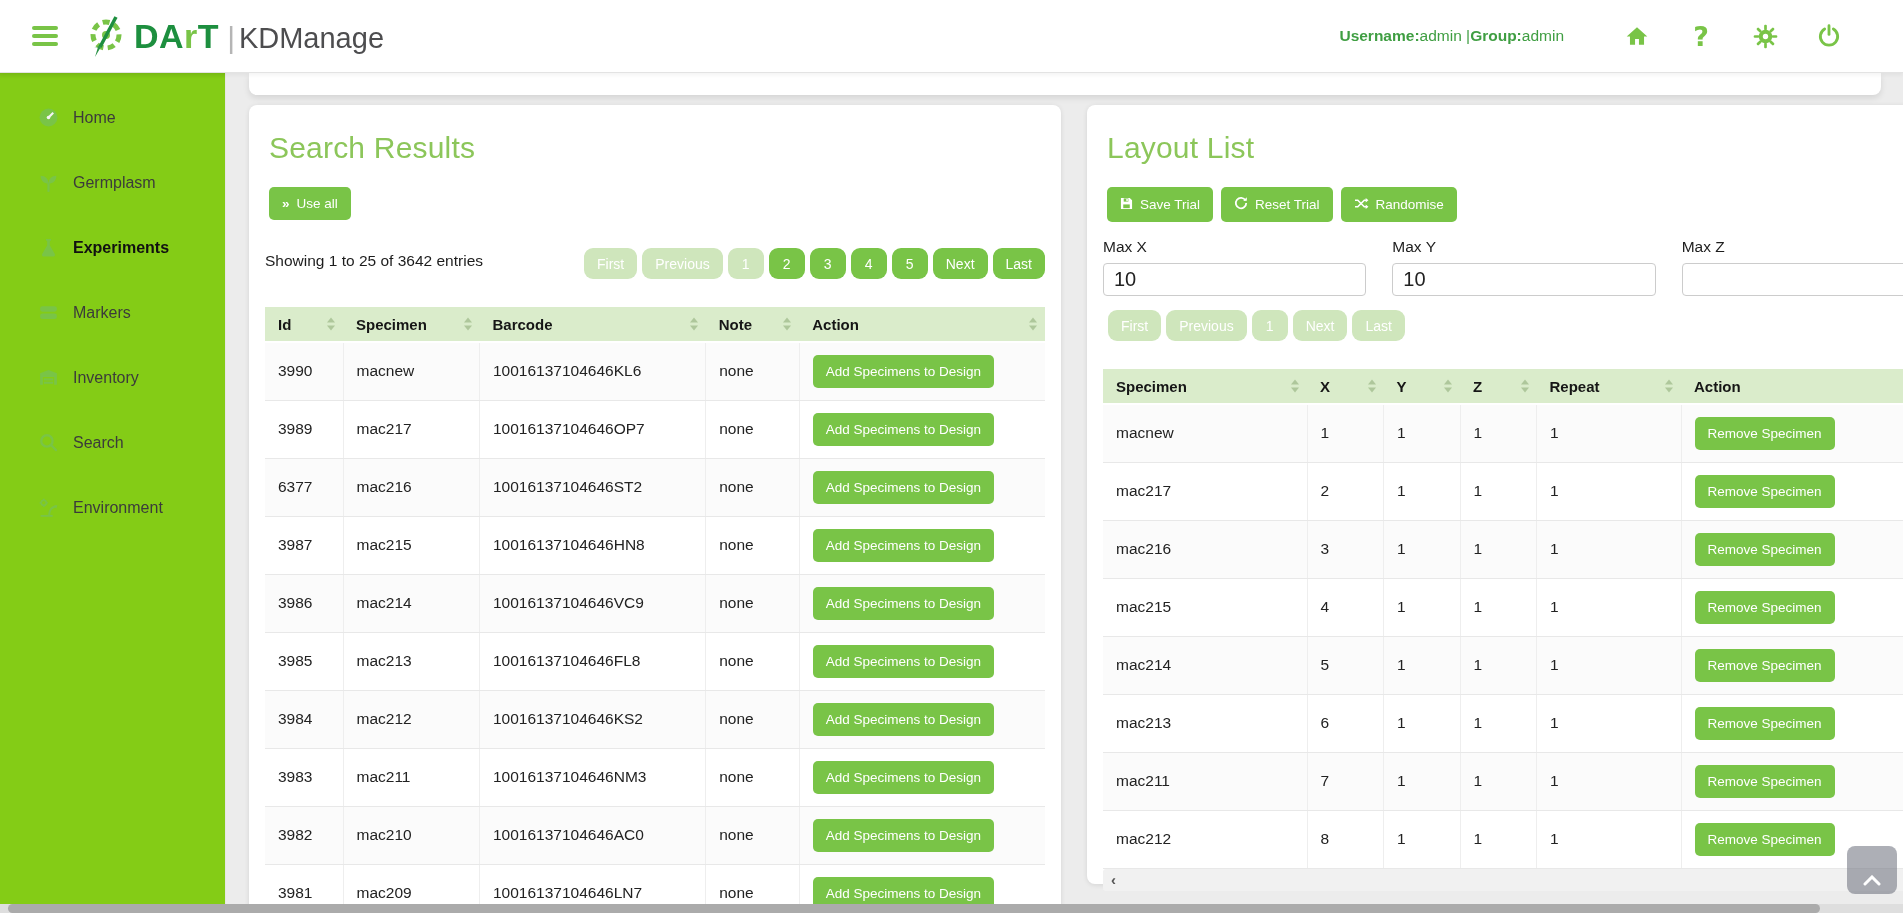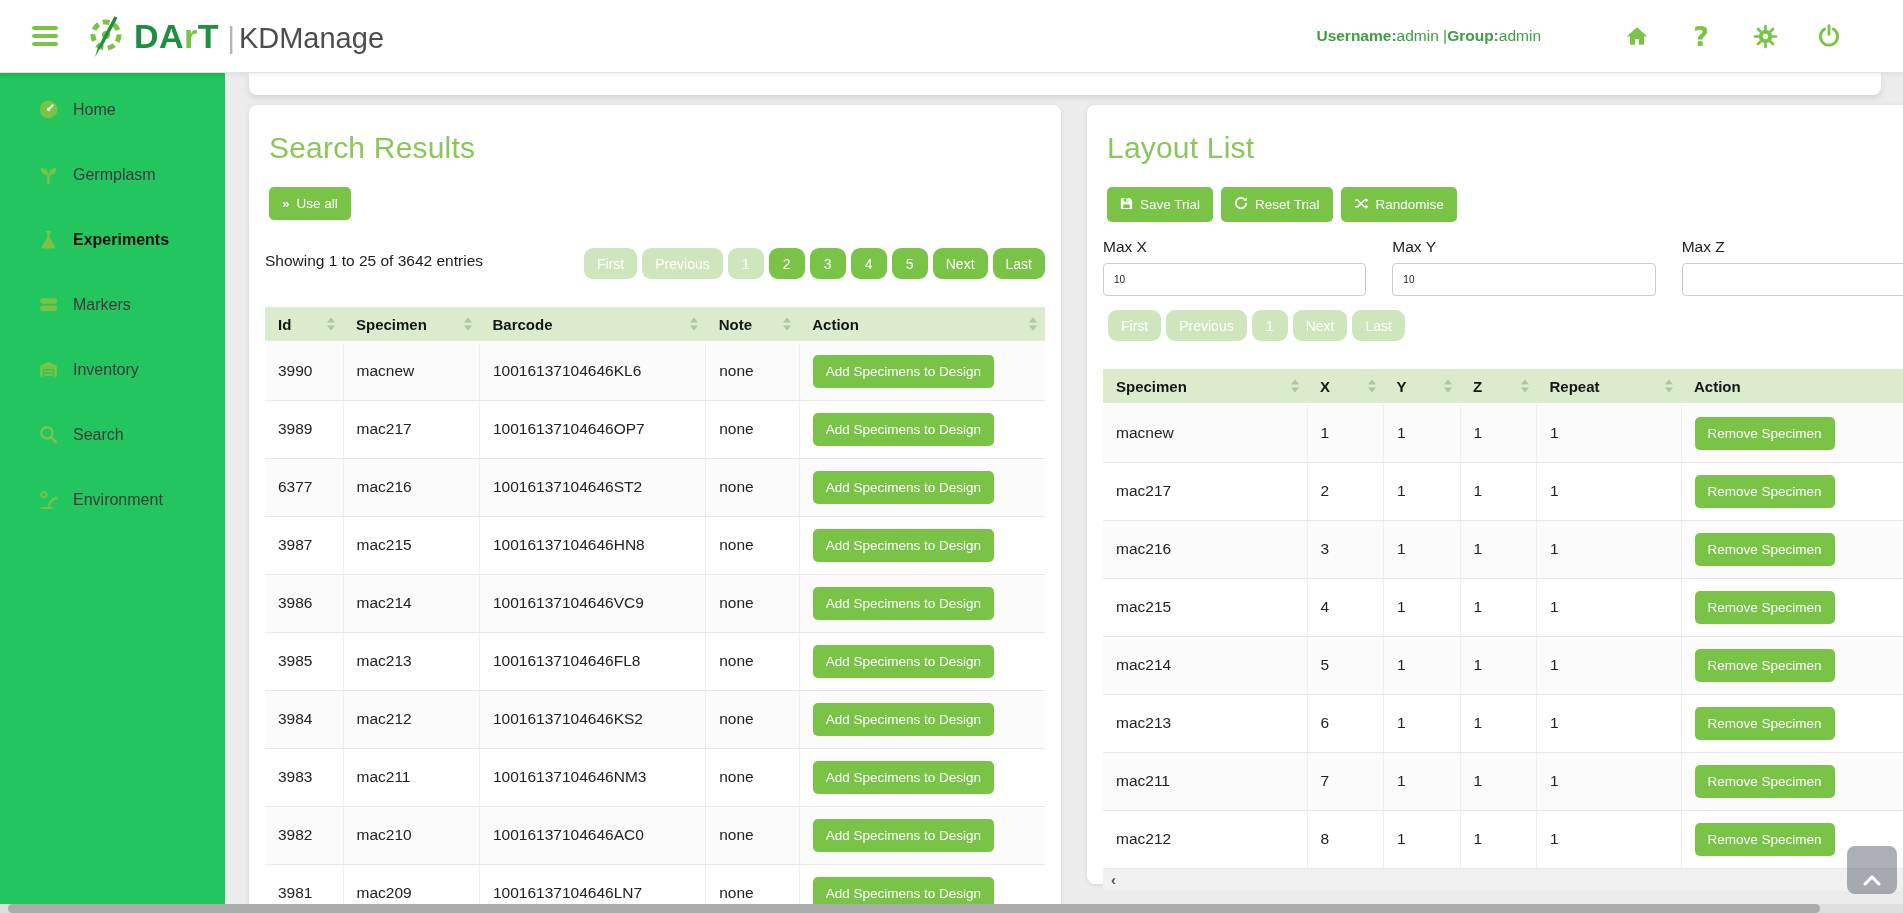--- a/index.html
+++ b/index.html
@@ -13,28 +13,28 @@
             display:flex; align-items:center; z-index:10; }
   .hamburger { margin-left:32px; width:28px; cursor:pointer; }
   .hamburger span { display:block; width:26px; height:4px; background:#79c447; border-radius:2px; margin:4px 0; }
   .logo-svg { margin-left:22px; }
   .brand { display:flex; align-items:baseline; margin-left:6px; }
   .brand-dart { font-size:34px; font-weight:bold; color:#1d8f3f; letter-spacing:.5px; }
   .brand-dart .lite { color:#79c447; }
   .brand-sep { font-size:30px; color:#b5b5b5; margin:0 4px 0 8px; font-weight:300; }
   .brand-app { font-size:29px; color:#4d4d4f; font-weight:400; }
   .nav-right { margin-left:auto; display:flex; align-items:center; padding-right:42px; }
-  .user-info { font-size:15.5px; color:#3f9e42; margin-right:64px; }
+  .user-info { font-size:15.5px; color:#3f9e42; margin-right:41px; }
   .user-info b { font-weight:bold; }
   .nav-icon { width:64px; display:flex; justify-content:center; align-items:center; cursor:pointer; }
   .help-glyph { font-size:27px; color:#79c447; font-weight:bold; font-family:"DejaVu Sans",sans-serif; }
 
   
-  .sidebar { position:absolute; left:0; top:73px; bottom:0; width:226px; background:#22c55e;
-             border-right:1px solid #e6e6e6; box-shadow:inset 0 6px 6px -6px rgba(0,0,0,.12); padding-top:4px; }
+  .sidebar { position:absolute; left:0; top:73px; bottom:0; width:226px; background:#84cc16;
+             border-right:1px solid #e6e6e6; box-shadow:inset 0 6px 6px -6px rgba(0,0,0,.12); padding-top:12px; }
   .side-item { height:65px; display:flex; align-items:center; padding-left:36px; cursor:pointer; }
   .side-item .s-icon { width:24px; display:flex; justify-content:center; margin-right:13px; }
   .side-item .s-label { font-size:16px; color:#3b3b3b; }
   .side-item.active .s-label { font-weight:bold; color:#111;text-align:right; }
 
   
   .top-strip { position:absolute; left:249px; top:73px; width:1632px; height:22px; background:#fff;
                border-radius:0 0 8px 8px; box-shadow:0 3px 6px rgba(0,0,0,.10); }
   .card { position:absolute; background:#fff; border-radius:8px; box-shadow:0 1px 5px rgba(0,0,0,.10); }
   .card-left  { left:249px;  top:105px; width:812px; height:850px; padding:0 16px; }
@@ -62,21 +62,21 @@
   .sort-icon:after  { bottom:0; border-top:5px solid #aec79b; }
   table.grid td { height:58px; font-size:15.5px; color:#222; padding-left:13px;
                   border-bottom:1px solid #e8e8e8; border-right:1px solid #eeeeee; background:#fff; }
   table.grid td:last-child { border-right:none; }
   table.grid tr:nth-child(odd) td { background:#fbfbfb; }
   .btn-table { padding:9px 13px; }
 
   
   .fields { display:grid; grid-template-columns:1fr 1fr 1fr; gap:18px; margin-top:16px; }
   .field label { display:block; font-size:15.5px; color:#1d1d1d; margin-bottom:7px; }
-  .field input { width:97%; height:33px; border:1px solid #ccc; border-radius:4px; font-size:10px;
+  .field input { width:97%; height:33px; border:1px solid #ccc; border-radius:4px; font-size:20px;
                  padding:0 10px; color:#222; font-family:inherit; background:#fff; }
   .meta-right { display:flex; justify-content:space-between; align-items:center; margin-top:14px; }
   .meta-left-group { display:flex; align-items:center; }
   .show-select { display:inline-flex; align-items:center; justify-content:space-between; width:104px; height:30px;
                  border:1px solid #8f8f8f; border-radius:3px; background:#ededed; padding:0 8px; margin:0 6px 0 6px;
                  font-size:15px; cursor:pointer; }
   .show-select .caret { width:0; height:0; border-left:4.5px solid transparent; border-right:4.5px solid transparent;
                         border-top:5.5px solid #444; }
   .inline-label { font-size:15.5px; color:#1d1d1d; }
   .meta-right .pagination { margin-top:0; }

